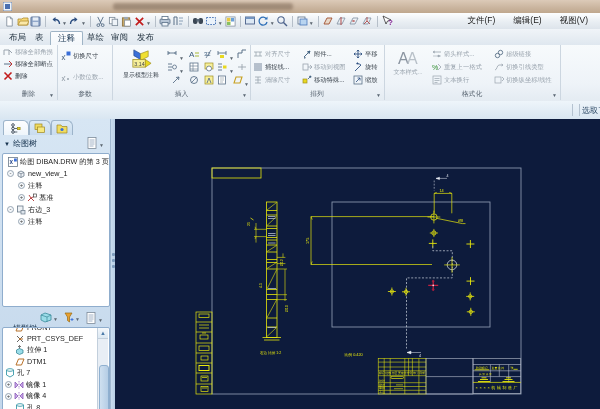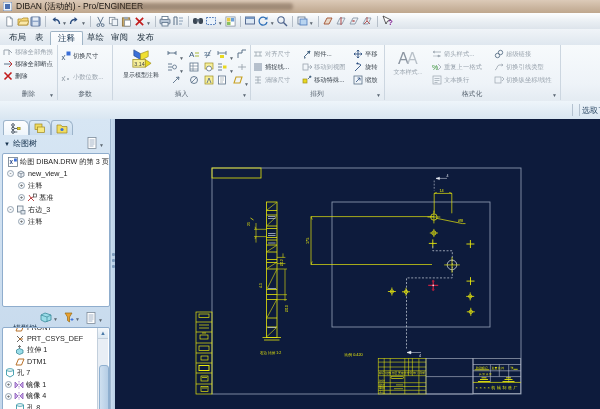--- a/index.html
+++ b/index.html
@@ -73,21 +73,20 @@
   text{font-family:"Liberation Sans",sans-serif;}
 </style>
 </head>
 <body>
 
 <div id="titlebar" class="abs">
   <svg id="appicon" viewBox="0 0 9 9">
     <rect x="0" y="0" width="9" height="9" rx="1" fill="#eef3f8" stroke="#5577aa" stroke-width="0.8"></rect>
     <rect x="2" y="2" width="5" height="5" fill="#4a6fb0"></rect>
   </svg>
-  <span class="ttext">DIBAN (活动的) - Pro/ENGINEER</span>
   <div id="smudge"></div>
 </div>
 
 <div id="toolbar" class="abs">
   <div style="width:3px"></div>
   <div class="tbi">
       <svg viewBox="0 0 12 12" width="11" height="11">
         <path d="M3 1h4l2 2v8H3z" fill="#fff" stroke="#7d8b99" stroke-width="0.9"></path>
         <path d="M7 1v2h2" fill="none" stroke="#7d8b99" stroke-width="0.9"></path>
       </svg>
@@ -235,20 +234,25 @@
         <path d="M3 9l3-3 3 3M6 6V2" stroke="#b04848" stroke-width="0.9" fill="none"></path>
       </svg>
     </div>
   <div class="tbsep"></div>
   <div class="tbi">
       <svg viewBox="0 0 12 12" width="12" height="12">
         <path d="M2 1l3 8 1.5-3L10 5z" fill="#fff" stroke="#333" stroke-width="0.8"></path>
         <text x="7" y="10" font-size="8" fill="#8a2a9a" font-weight="bold">?</text>
       </svg>
     </div>
+  <div id="menus">
+    <span>文件(F)</span>
+    <span>编辑(E)</span>
+    <span>视图(V)</span>
+  </div>
 </div>
 
 <div id="tabrow" class="abs">
   <span class="rtab" style="left:2px">布局</span>
   <span class="rtab" style="left:28px">表</span>
   <span class="rtab active" style="left:50px">注释</span>
   <span class="rtab" style="left:80px">草绘</span>
   <span class="rtab" style="left:104px">审阅</span>
   <span class="rtab" style="left:130px">发布</span>
 </div>

